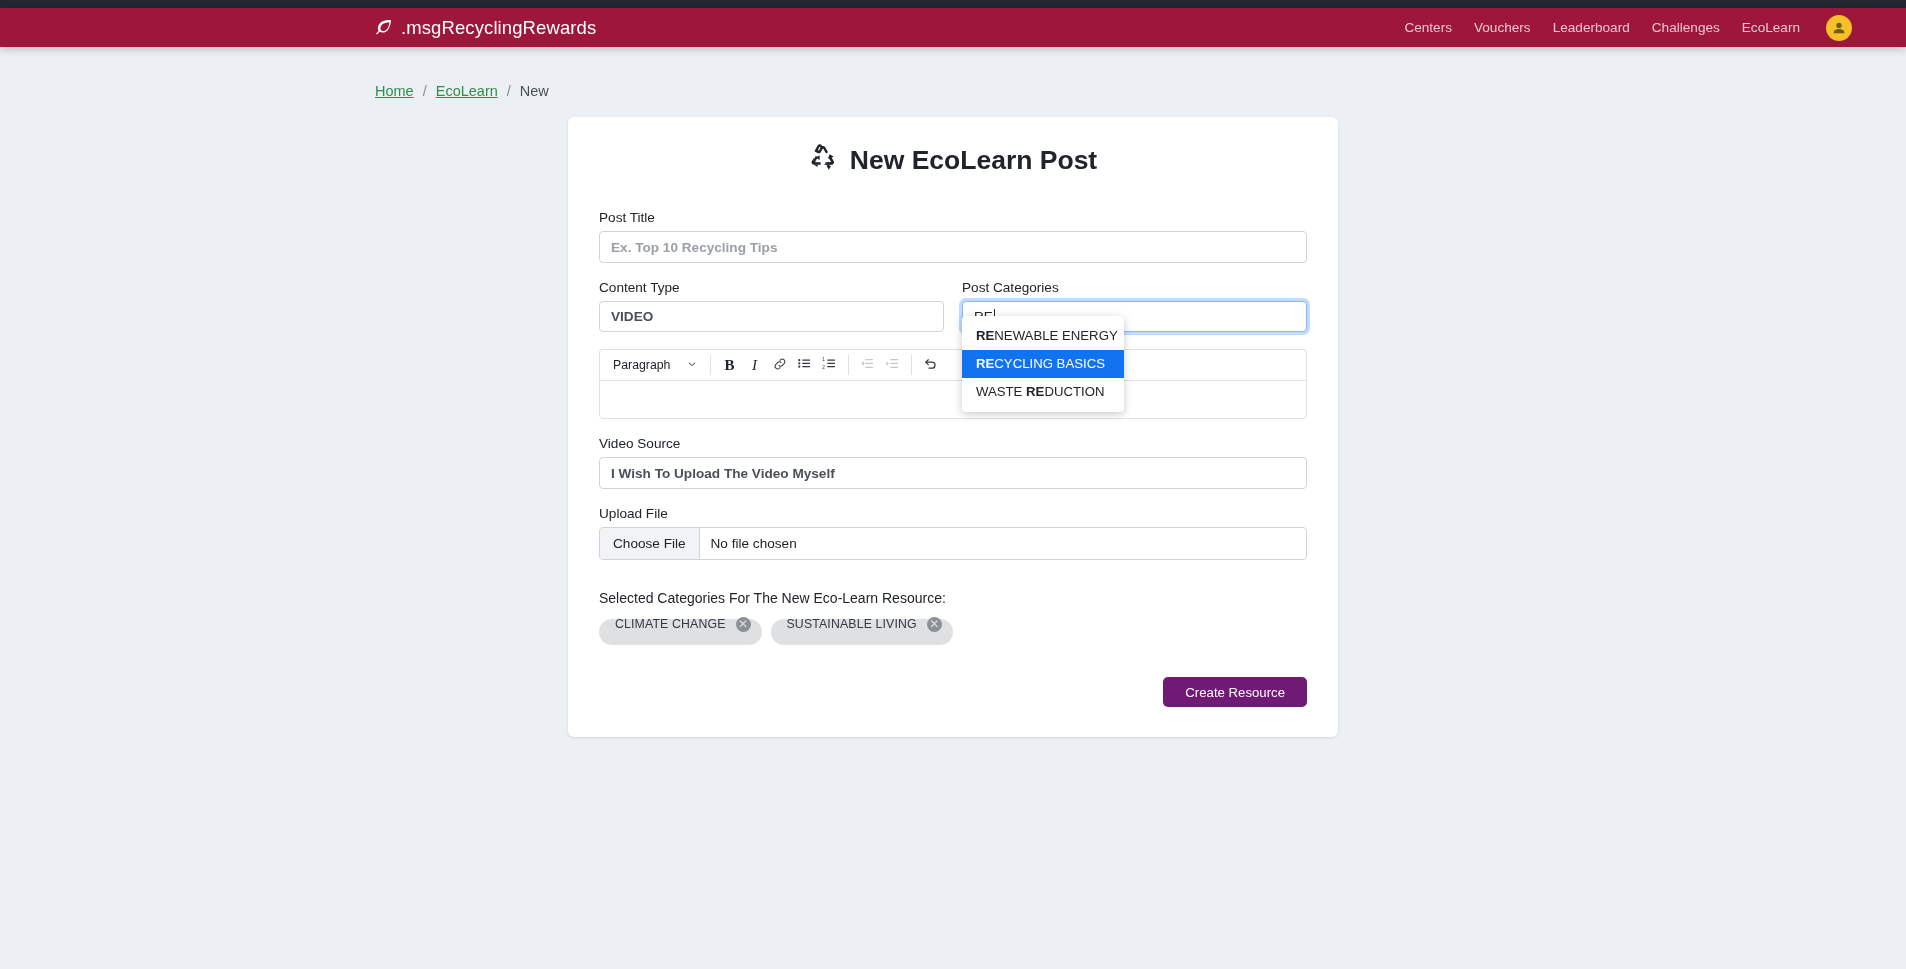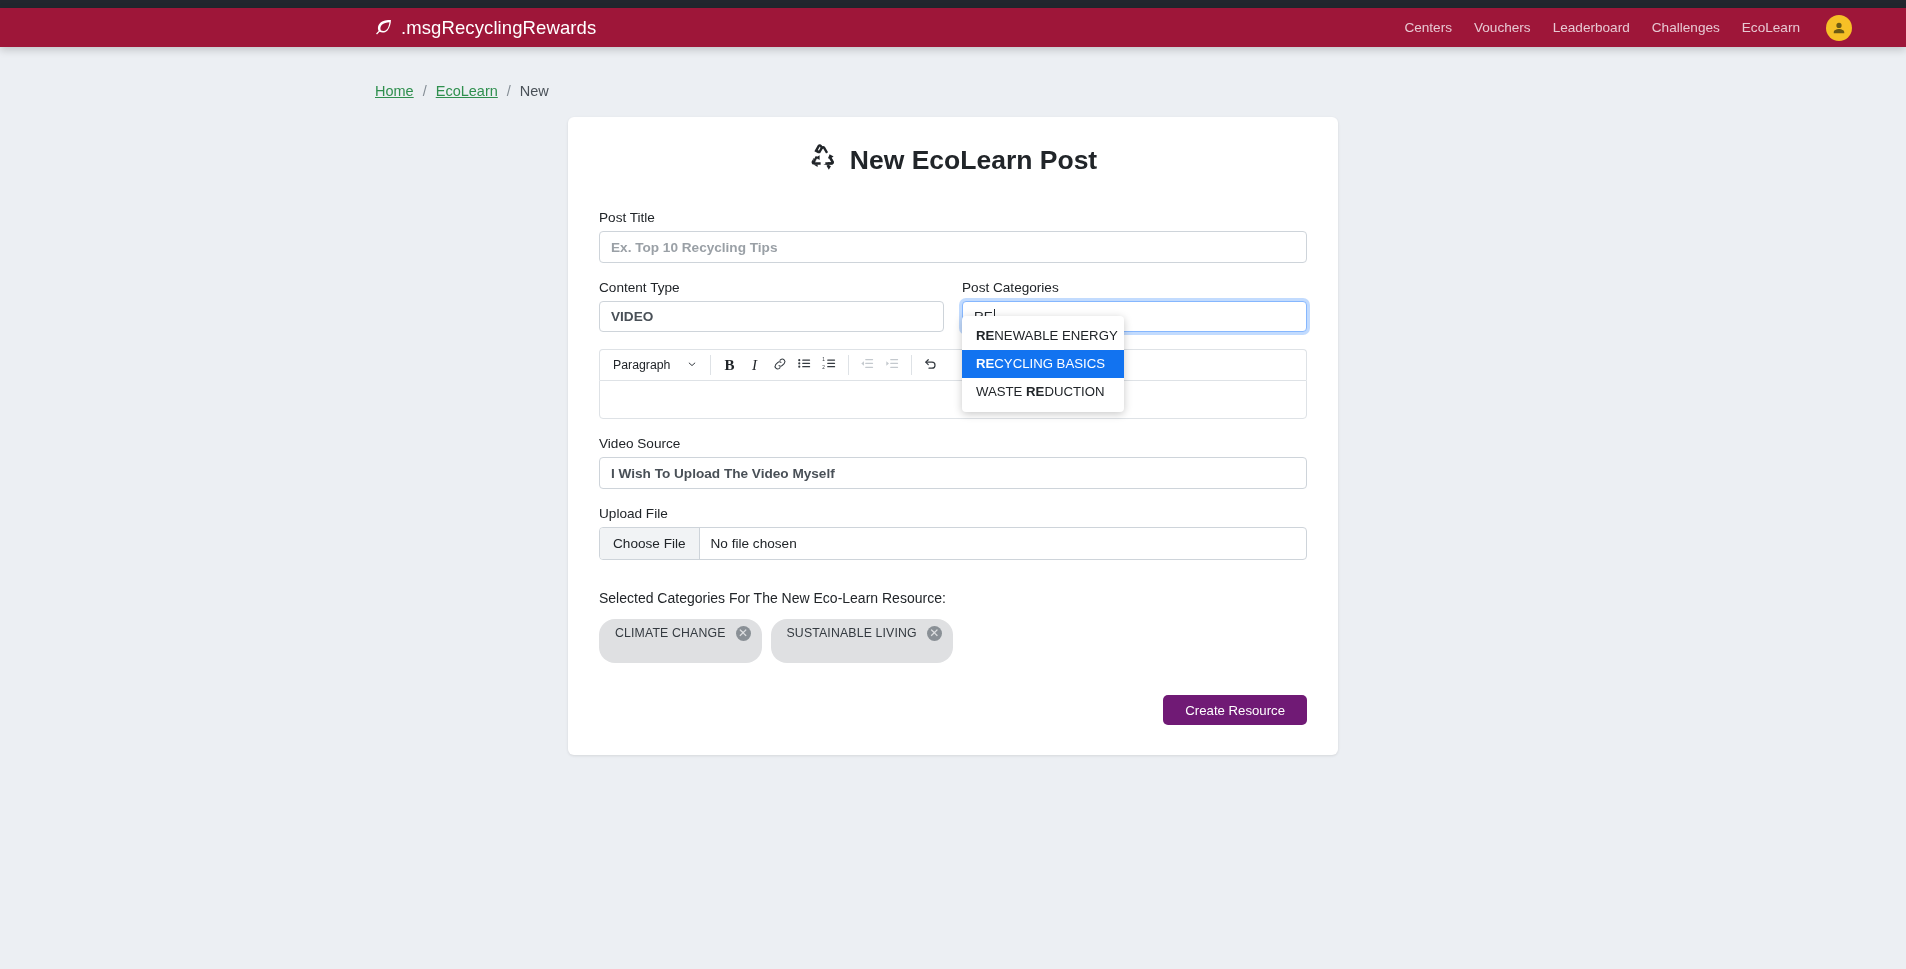--- a/index.html
+++ b/index.html
@@ -275,21 +275,21 @@
     margin-top: 30px;
     margin-bottom: 13px;
   }
   .chips {
     display: flex;
     gap: 9px;
   }
   .chip {
     background: #dfe0e2;
     border-radius: 16px;
-    height: 44px;
+    height: 26px;
     display: flex;
     align-items: center;
     gap: 10px;
     padding: 0 11px 16px 16px;
     font-size: 12.3px;
     color: #343a40;
     letter-spacing: 0.15px;
   }
   .chip-x {
     width: 15px; height: 15px;

